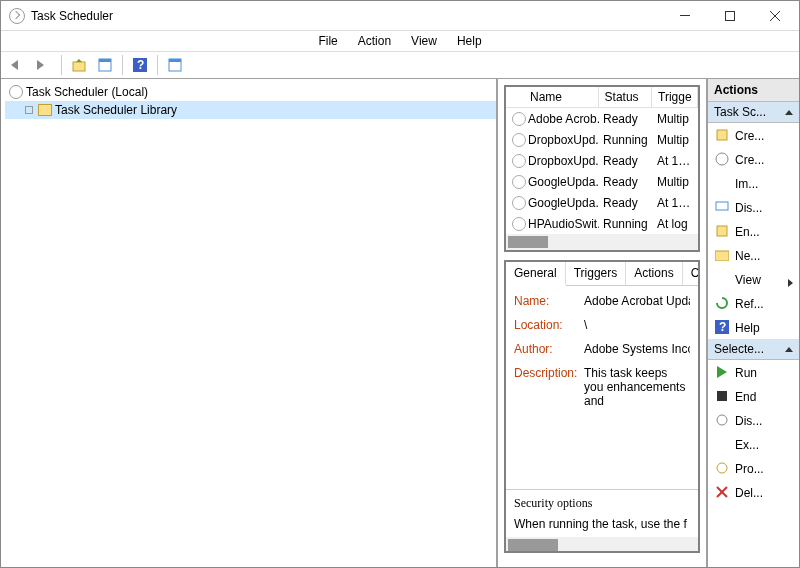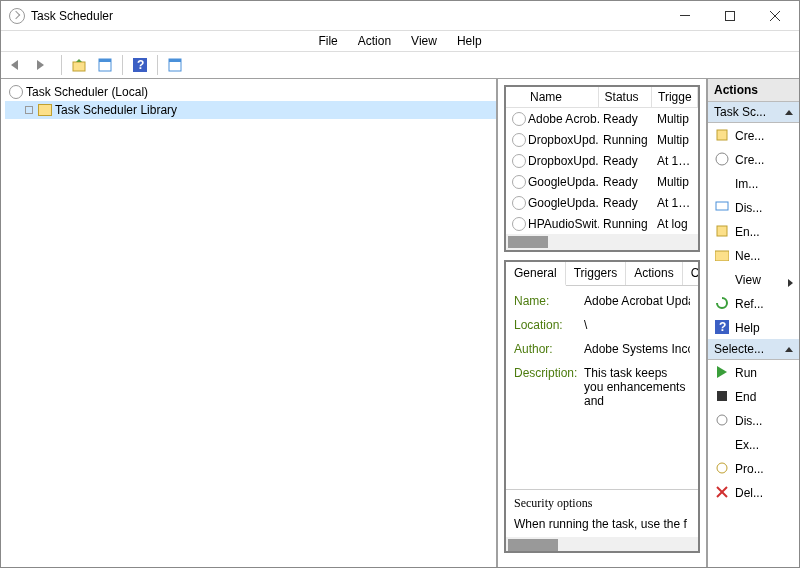--- a/index.html
+++ b/index.html
@@ -31,21 +31,21 @@
 .c2 { width: 55px; }
 .c3 { width: 46px; }
 .tl-scroll { height: 16px; background: #f0f0f0; display: flex; align-items: center; padding: 2px; }
 .tl-thumb { width: 40px; height: 12px; background: #999; }
 .details { border: 2px solid #808080; margin: 0 6px 16px 6px; flex: 1; background: #fff; display: flex; flex-direction: column; overflow: hidden; }
 .tabs { display: flex; border-bottom: 1px solid #ccc; }
 .tab { padding: 4px 8px; border-right: 1px solid #ddd; }
 .tab.active { background: #fff; border-bottom: 2px solid #fff; margin-bottom: -1px; }
 .form { padding: 8px 8px; flex: 1; }
 .frow { display: flex; margin-bottom: 10px; }
-.flbl { width: 70px; color: #4d7c0f; }
+.flbl { width: 70px; color: #c2410c; }
 .fval { flex: 1; overflow: hidden; white-space: nowrap; }
 .secbox { border-top: 1px solid #ccc; padding: 6px 8px; margin-top: 6px; }
 .sectitle { margin-bottom: 6px; font-family: Liberation Serif, serif; }
 .det-scroll { height: 14px; background: #f0f0f0; display: flex; padding: 2px; }
 .actions { width: 91px; background: #fff; }
 .act-head { background: #e8e8e8; border-bottom: 1px solid #bbb; padding: 4px 6px; font-weight: bold; }
 .act-grp { background: #d6e5f3; padding: 3px 6px; display: flex; justify-content: space-between; align-items: center; border-bottom: 1px solid #bbb; }
 .act-item { display: flex; align-items: flex-end; gap: 5px; padding: 4px 6px; }
 .ai { width: 16px; height: 16px; display: flex; align-items: center; justify-content: center; flex-shrink: 0; }
 .arrow-up { width: 0; height: 0; border-left: 4px solid transparent; border-right: 4px solid transparent; border-bottom: 5px solid #333; }

